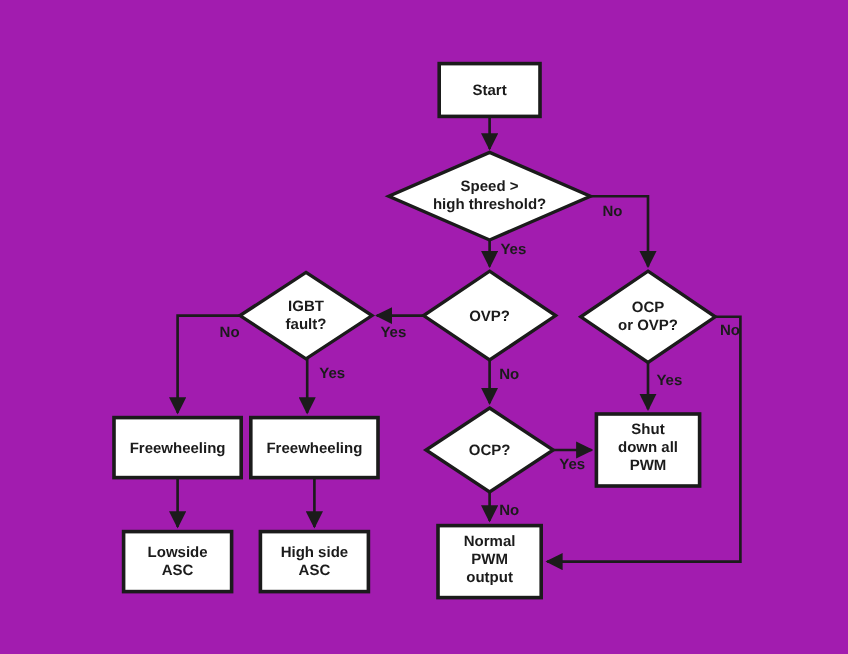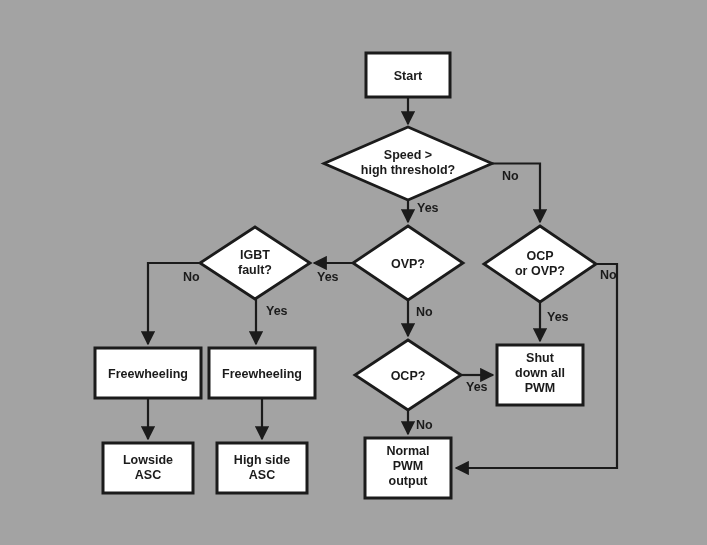--- a/index.html
+++ b/index.html
@@ -1,20 +1,20 @@
 <!DOCTYPE html>
 <html><head>
 <meta charset="utf-8">
 <style>
   html, body { margin: 0; padding: 0; background: #ffffff; }
   .page {
     position: relative;
     width: 707px;
     height: 545px;
-    background: #a3a3a3;
+    background: #a21caf;
     overflow: hidden;
   }
   svg { display: block; }
   svg text {
     font-family: "Liberation Sans", "DejaVu Sans", sans-serif;
     font-weight: 700;
     font-size: 12.5px;
     fill: #1b1b1b;
   }
   .node-label { text-anchor: middle; }

